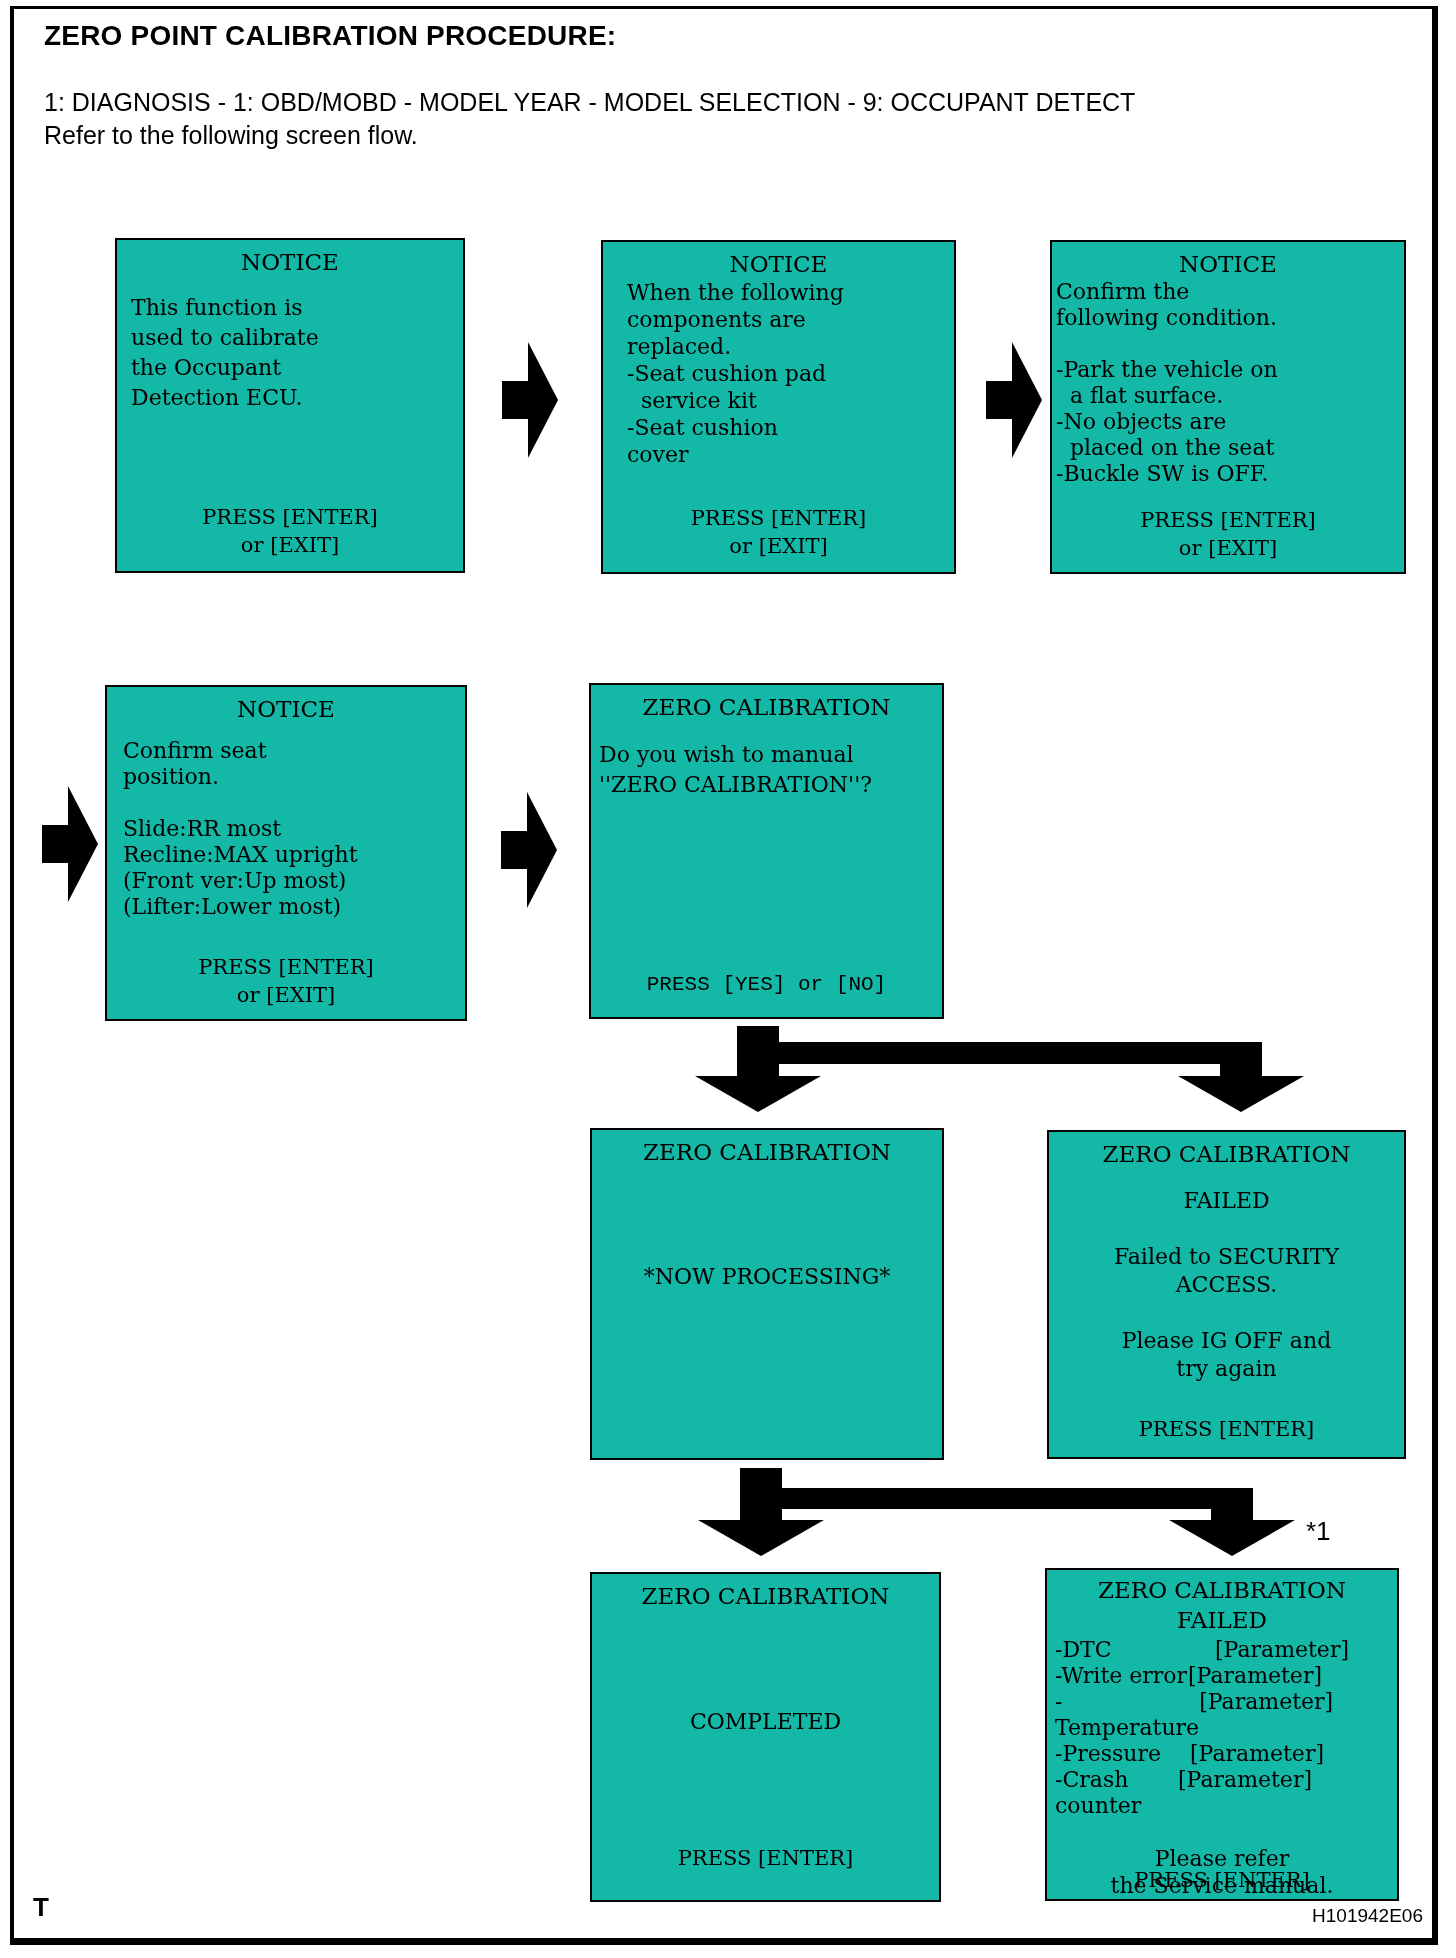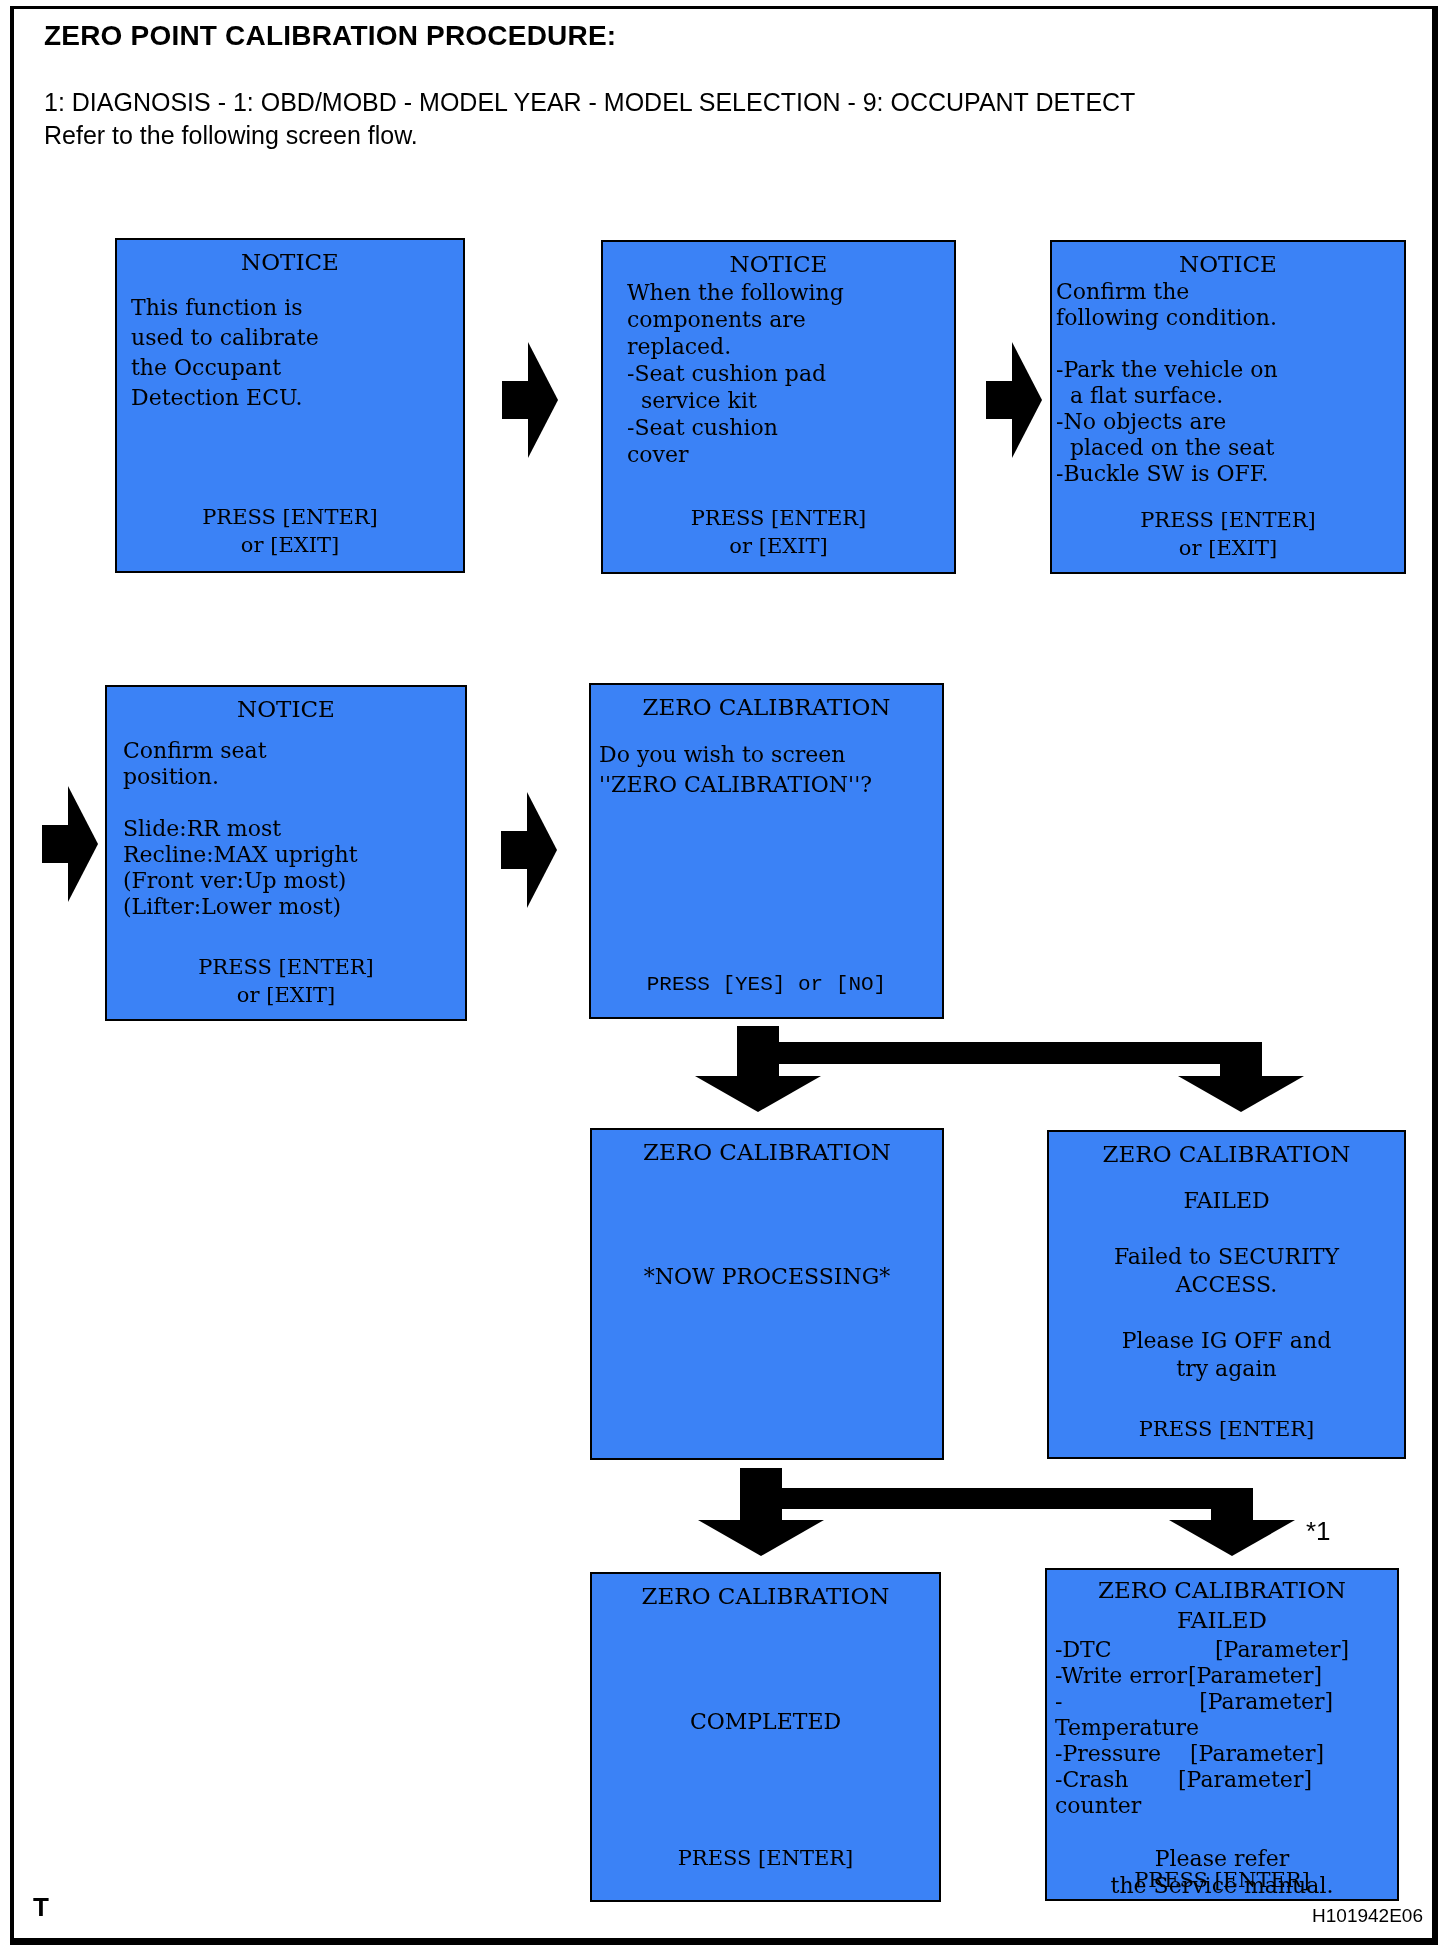--- a/index.html
+++ b/index.html
@@ -4,21 +4,21 @@
 <style>
   html,body{margin:0;padding:0;background:#e8e8e8;}
   .page{position:relative;width:1456px;height:1958px;background:#ffffff;color:#000;overflow:hidden;}
   .page-border{position:absolute;left:10px;top:6px;right:18px;bottom:13px;
     border-top:3px solid #000;border-left:4px solid #000;border-right:6px solid #000;border-bottom:7px solid #000;}
   
   .doc-title{position:absolute;left:44px;top:20px;font:bold 28px "Liberation Sans",sans-serif;letter-spacing:.2px;}
   .doc-path{position:absolute;left:44px;top:88px;font:25px "Liberation Sans",sans-serif;}
   .doc-note{position:absolute;left:44px;top:121px;font:25px "Liberation Sans",sans-serif;}
   
-  .screen{position:absolute;background:#3b82f6;border:2px solid #000;
+  .screen{position:absolute;background:#14b8a6;border:2px solid #000;
     font-family:"DejaVu Serif",serif;font-size:22px;line-height:26px;}
   .screen-title{text-align:center;padding-top:7px;font-size:23px;line-height:30px;}
   .screen-sub{text-align:center;font-size:23px;line-height:30px;}
   .screen-body{padding:0 6px 0 14px;}
   .screen-mid{text-align:center;}
   .screen-tail{text-align:center;line-height:27px;}
   .line{white-space:pre;}
   .line:empty::before{content:"\00a0";}
   .screen-press{position:absolute;left:0;right:0;bottom:12px;text-align:center;line-height:28px;font-size:21px;}
   
@@ -130,21 +130,21 @@
       </div>
     <div class="screen-press">
         <div class="line">PRESS [ENTER]</div>
         <div class="line">or [EXIT]</div>
       </div>
   </div>
 
   <div class="screen" id="screen5" style="left:589px;top:683px;width:351px;height:332px;">
     <div class="screen-title">ZERO CALIBRATION</div>
     <div class="screen-body">
-        <div class="line">Do you wish to screen</div>
+        <div class="line">Do you wish to manual</div>
         <div class="line">''ZERO CALIBRATION''?</div>
       </div>
     <div class="screen-press">
         <div class="line">PRESS [YES] or [NO]</div>
       </div>
   </div>
 
   <div class="screen" id="screen6" style="left:590px;top:1128px;width:350px;height:328px;">
     <div class="screen-title">ZERO CALIBRATION</div>
     <div class="screen-mid">

